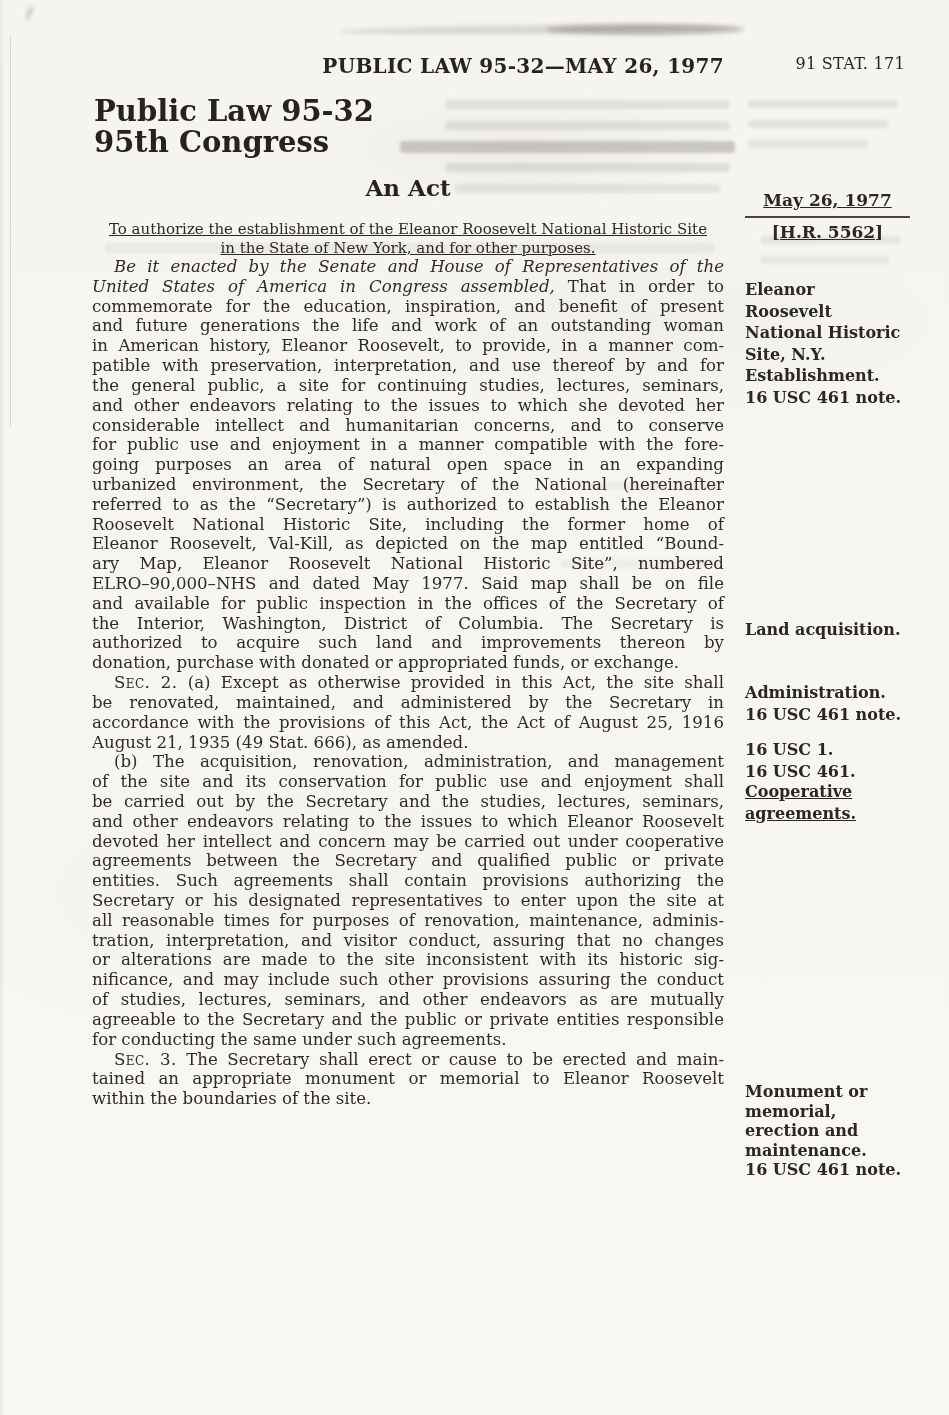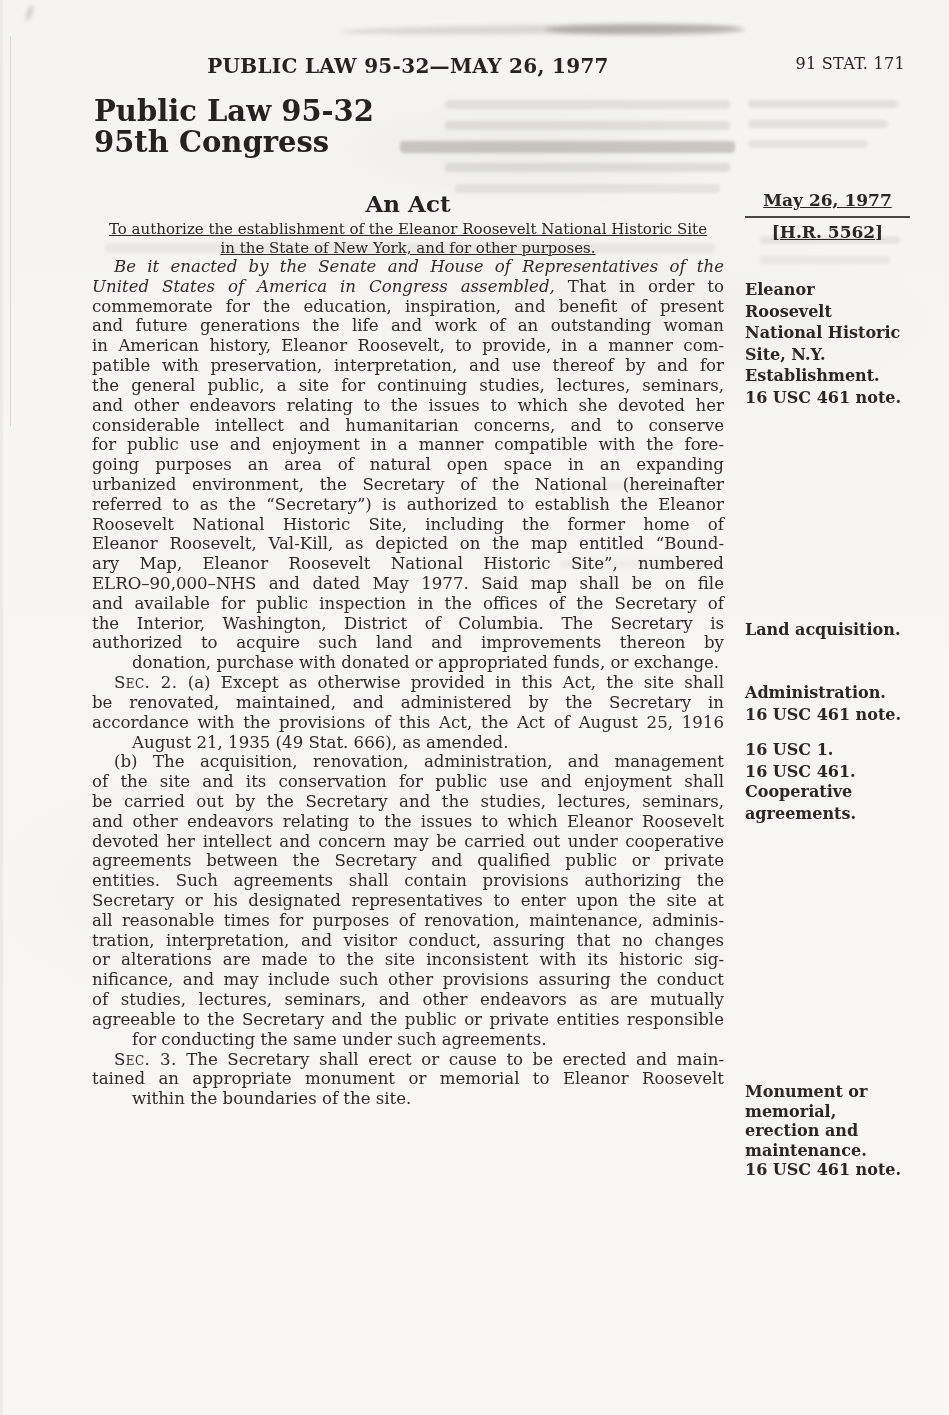--- a/index.html
+++ b/index.html
@@ -14,55 +14,55 @@
   }
   .page{position:relative;width:949px;height:1415px;}
   .edge-left{position:absolute;left:0;top:0;width:3px;height:100%;background:#eceae6;}
   .fold-line{position:absolute;left:10px;top:36px;width:1px;height:390px;background:#d9d6d0;}
 
   
   .ghost{position:absolute;border-radius:4px;filter:blur(1.6px);pointer-events:none;}
   .smudge{position:absolute;border-radius:50%;filter:blur(2.2px);pointer-events:none;}
 
   
-  .running-head{position:absolute;left:92px;top:54px;width:632px;text-align:center;
+  .running-head{position:absolute;left:92px;top:54px;width:632px;text-align:right;
     font-weight:bold;font-size:20px;letter-spacing:.3px;color:#272420;}
   .rh-stat{position:absolute;right:44px;top:54px;font-weight:normal;font-size:16px;
     letter-spacing:.3px;color:#272420;text-align:right;}
 
   
   .law-head{position:absolute;left:94px;top:96px;font-weight:bold;font-size:29px;
     line-height:31px;color:#262220;}
   .act-heading{position:absolute;left:92px;top:174px;width:632px;text-align:center;
-    font-weight:bold;font-size:23px;color:#262220;margin-top:16px;}
+    font-weight:bold;font-size:23px;color:#262220;}
   .long-title{position:absolute;left:92px;top:220px;width:632px;font-size:15px;
     line-height:19px;color:#2c2824;}
   .long-title .tline{text-align:left;text-align-last:center;text-decoration:underline;}
 
   
   .body-col{position:absolute;left:92px;top:257px;width:632px;font-size:16.6px;
     line-height:19.82px;}
   .para .tline{text-align:justify;text-align-last:justify;}
-  .para .tline:last-child{text-align-last:left;margin-left:40px;}
+  .para .tline:last-child{text-align-last:left;}
   .para .tline:first-child{text-indent:22px;}
   .i{font-style:italic;}
   .sc{font-variant:small-caps;letter-spacing:.4px;}
 
   
   .mnote{position:absolute;left:745px;width:165px;font-weight:bold;font-size:16px;
     line-height:21.6px;color:#2b2723;}
   .mnote .tline{text-align:left;text-align-last:left;}
   .date-block{top:190px;text-align:center;text-decoration:underline;}
   .date-text{font-size:17px;padding-bottom:4px;border-bottom:2px solid #4c463f;}
   .bill-no{font-size:17px;margin-top:4px;}
   .note-establishment{top:279px;}
   .note-land{top:619px;}
   .note-admin{top:682px;}
   .note-usc{top:739px;}
-  .note-coop{top:781px;}
+  .note-coop{top:781px;text-decoration:underline;}
   .note-monument{top:1082px;line-height:19.5px;}
 </style>
 </head>
 <body>
 
 <div class="page">
 
   <div class="edge-left"></div>
   <div class="fold-line"></div>
   <div class="smudge" style="left:340px;top:25px;width:400px;height:9px;background:rgba(120,114,105,.22);transform:rotate(-.6deg);"></div>

